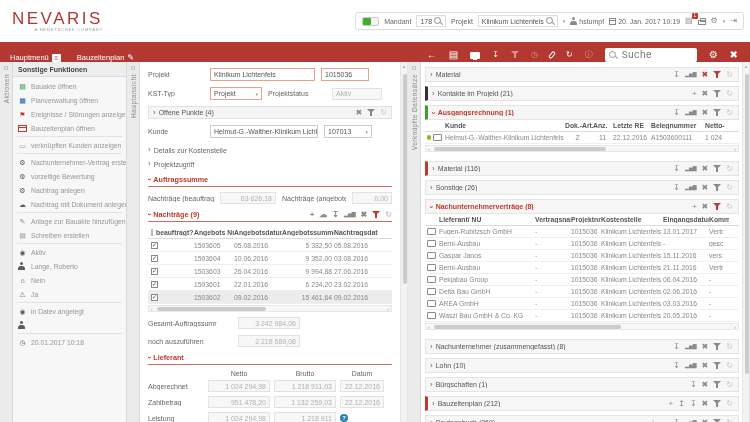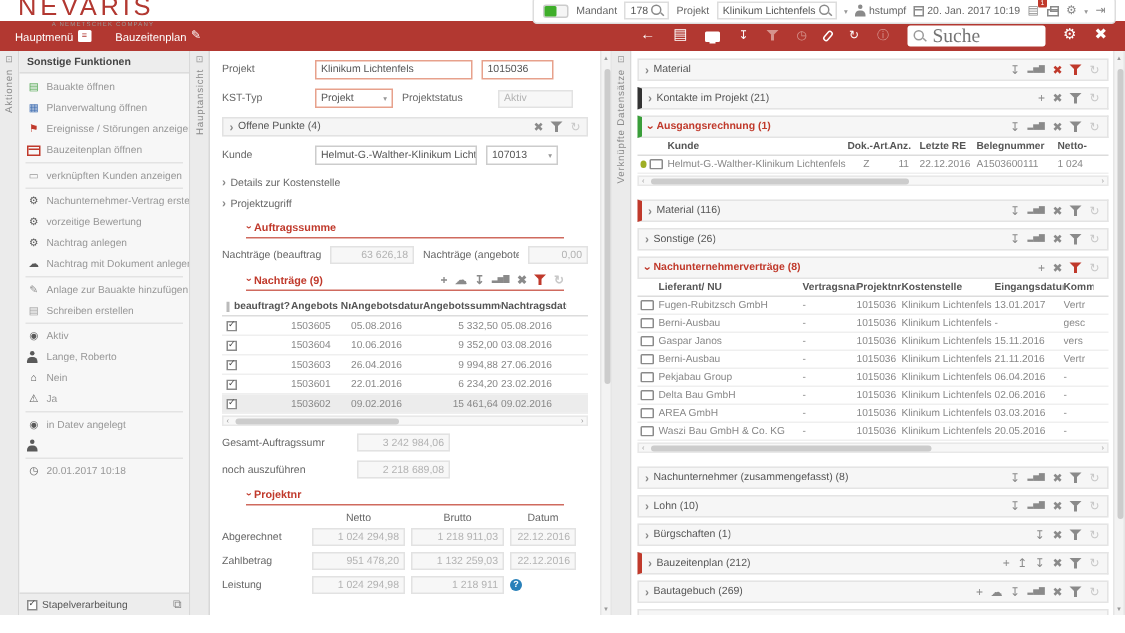--- a/index.html
+++ b/index.html
@@ -1,46 +1,46 @@
 <!DOCTYPE html>
 <html><head>
 <meta charset="utf-8">
 <style>
   html,body{margin:0;padding:0;width:750px;height:422px;overflow:hidden;
     font-family:"Liberation Sans",sans-serif;font-size:8px;color:#555;background:#fff}
   *{box-sizing:border-box}
 
   
-  .topbar{height:14px;display:flex;align-items:center;justify-content:space-between;padding:0 6px 0 12px;background:#fff}
+  .topbar{height:42px;display:flex;align-items:center;justify-content:space-between;padding:0 6px 0 12px;background:#fff}
   .logo-wrap{line-height:1}
   .logo{color:#b23831;font-size:17px;letter-spacing:2.5px;font-weight:400}
   .logo-sub{color:#9b9b9b;font-size:4px;letter-spacing:.8px;text-align:right;margin-top:1px}
   .top-controls{display:flex;align-items:center;gap:5px;border:1px solid #ddd;border-radius:3px;
     padding:2px 6px;height:18px;font-size:7px;color:#666;background:#fff}
   .toggle{width:17px;height:9px;border:1px solid #ccc;border-radius:2px;background:#f5f5f5;position:relative}
   .toggle::before{content:"";position:absolute;left:0;top:0;width:8px;height:7px;background:#3fae2a;border-radius:1px}
   .mini-in{height:12px;border:1px solid #ddd;display:flex;align-items:center;gap:2px;padding:0 3px;color:#555;background:#fff}
   .caret{font-size:5px;color:#999}
   .hgroup{display:flex;align-items:center;gap:2px;color:#666}
   .badge-wrap{position:relative}
   .badge{position:absolute;top:-4px;right:-5px;background:#c0392b;color:#fff;font-size:4.5px;
     padding:0 1.5px;border-radius:1px;line-height:5.5px}
 
   
-  .menubar{height:20px;background:#b23831;display:flex;align-items:center;padding:0 8px 0 10px;gap:16px}
+  .menubar{height:20px;background:#b23831;display:flex;align-items:flex-end;padding:0 8px 0 10px;gap:16px}
   .mitem{display:flex;align-items:center;gap:3px;color:#fff;font-size:7.5px;cursor:pointer}
   .i-menu{background:#fff;color:#b23831;width:9px;height:8px;font-size:6px;display:inline-flex;
     align-items:center;justify-content:center;border-radius:1px}
   .i-wrench{color:#e9c46a;font-size:8px}
   .toolbar{margin-left:auto;display:flex;align-items:center;gap:12px;margin-right:4px;color:#fff}
   .menubar .ic{color:#fff}
   .menubar .m-dim{color:#d6938d}
   .searchbox{background:#fff;border-radius:2px;height:14px;display:flex;align-items:center;gap:3px;
     padding:0 4px;width:92px;color:#999}
-  .searchbox input{border:none;outline:none;font-size:13px;width:72px;font-family:Liberation Serif, serif;color:#777;background:transparent}
+  .searchbox input{border:none;outline:none;font-size:10px;width:72px;font-family:Liberation Mono, monospace;color:#777;background:transparent}
 
   
   .ic{display:inline-flex;align-items:center;justify-content:center;font-size:8px;line-height:1;color:#8a8a8a}
   .i-lg{font-size:10px}
   .m-red{color:#c0392b !important}
   .m-dim{color:#c8c8c8}
   .i-chart{font-size:5px;letter-spacing:0}
   .i-chev{font-size:8px;color:#888;font-weight:bold}
   .i-chev.d{transform:rotate(90deg)}
   .i-funnel{position:relative;width:8px;height:8px}
@@ -99,21 +99,21 @@
   .sel.plain{border-color:#ccc}
   .w108{width:108px}
   .din{height:12px;border:1px solid #e2e2e2;background:#f7f7f7;color:#b3b3b3;display:flex;align-items:center;
     justify-content:flex-end;padding:0 3px;font-size:7px}
   .din.w56{width:56px}.din.w40{width:40px}.din.w62{width:62px}.din.w50{width:50px}
   .collapse-bar{height:13px;background:#f5f5f5;border:1px solid #e2e2e2;display:flex;align-items:center;
     gap:3px;padding:0 4px;color:#555;font-size:7px;margin-bottom:6px;cursor:pointer}
   .collapse-bar .icg{margin-left:auto}
   .simple-collapse{display:flex;align-items:center;gap:3px;color:#666;font-size:7px;height:12px;margin-bottom:2px;cursor:pointer}
   .sec-title{border-bottom:1px solid #cf6a5e;color:#c0392b;font-weight:bold;font-size:7.2px;
-    display:flex;align-items:center;gap:3px;padding-bottom:2px;margin:5px 16px}
+    display:flex;align-items:center;gap:3px;padding-bottom:2px;margin:5px 0}
   .sec-title .i-chev{color:#c0392b;font-size:7px}
   .icg{display:flex;align-items:center;gap:5px;color:#8a8a8a;margin-left:auto}
 
   
   .trow{display:flex;align-items:center;height:13px;border-bottom:1px solid #efefef;color:#888;font-size:6.8px}
   .trow.thead{font-weight:bold;color:#555;border-bottom:1px solid #dcdcdc;height:12px}
   .trow.sel-row{background:#ececec}
   .mid-t .cell{overflow:hidden;white-space:nowrap;padding-right:2px}
   .mid-t .cell:nth-child(1){width:46px;display:flex;align-items:center;gap:3px;padding-left:3px}
   .mid-t .cell:nth-child(2){width:40px}
@@ -470,21 +470,21 @@
     <div class="frow">
       <span class="flabel w84">Gesamt-Auftragssumr</span>
       <span class="din w62">3 242 984,06</span>
     </div>
     <div class="frow">
       <span class="flabel w84">noch auszuführen</span>
       <span class="din w62">2 218 689,08</span>
     </div>
     <div class="sec-title">
       <span class="i-chev d">›</span>
-      <span>Projektnr</span>
+      <span>Lieferant</span>
     </div>
     <div class="ab-head">
       <span class="ab-l"></span>
       <span class="ab-c">Netto</span>
       <span class="ab-c">Brutto</span>
       <span class="ab-c3">Datum</span>
     </div>
     <div id="ab-rows">
         <div class="ab-row">
           <span class="flabel">Abgerechnet</span>

